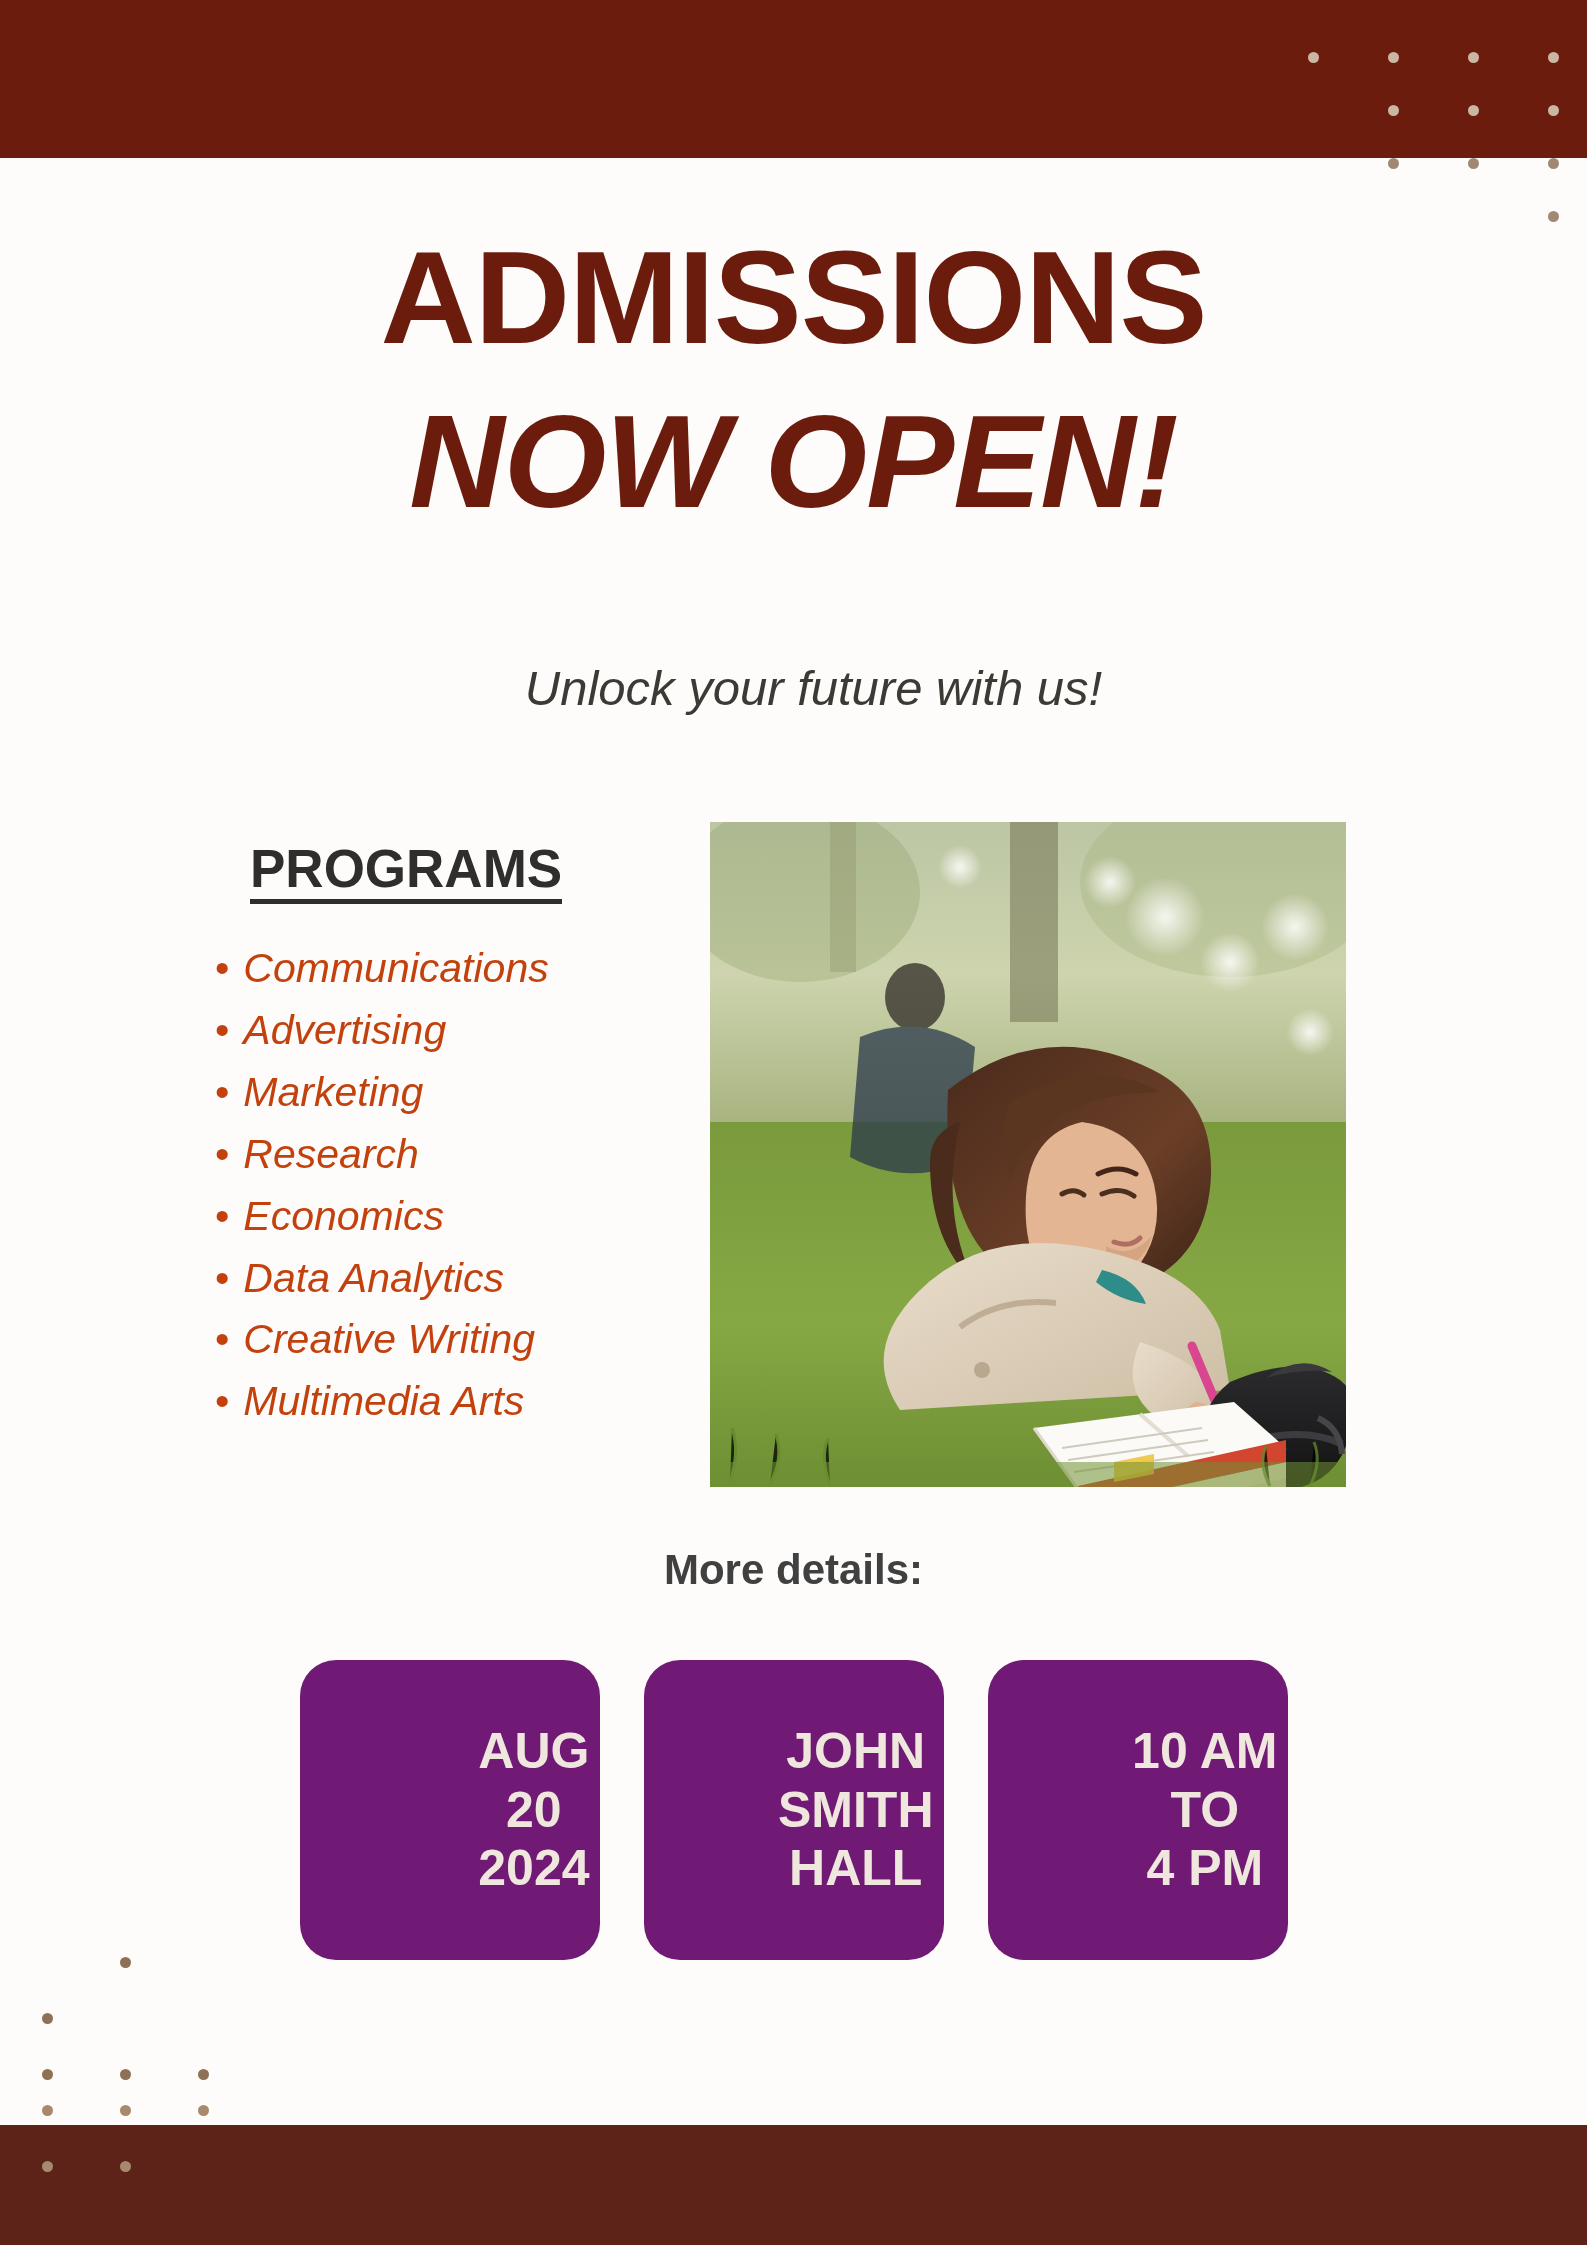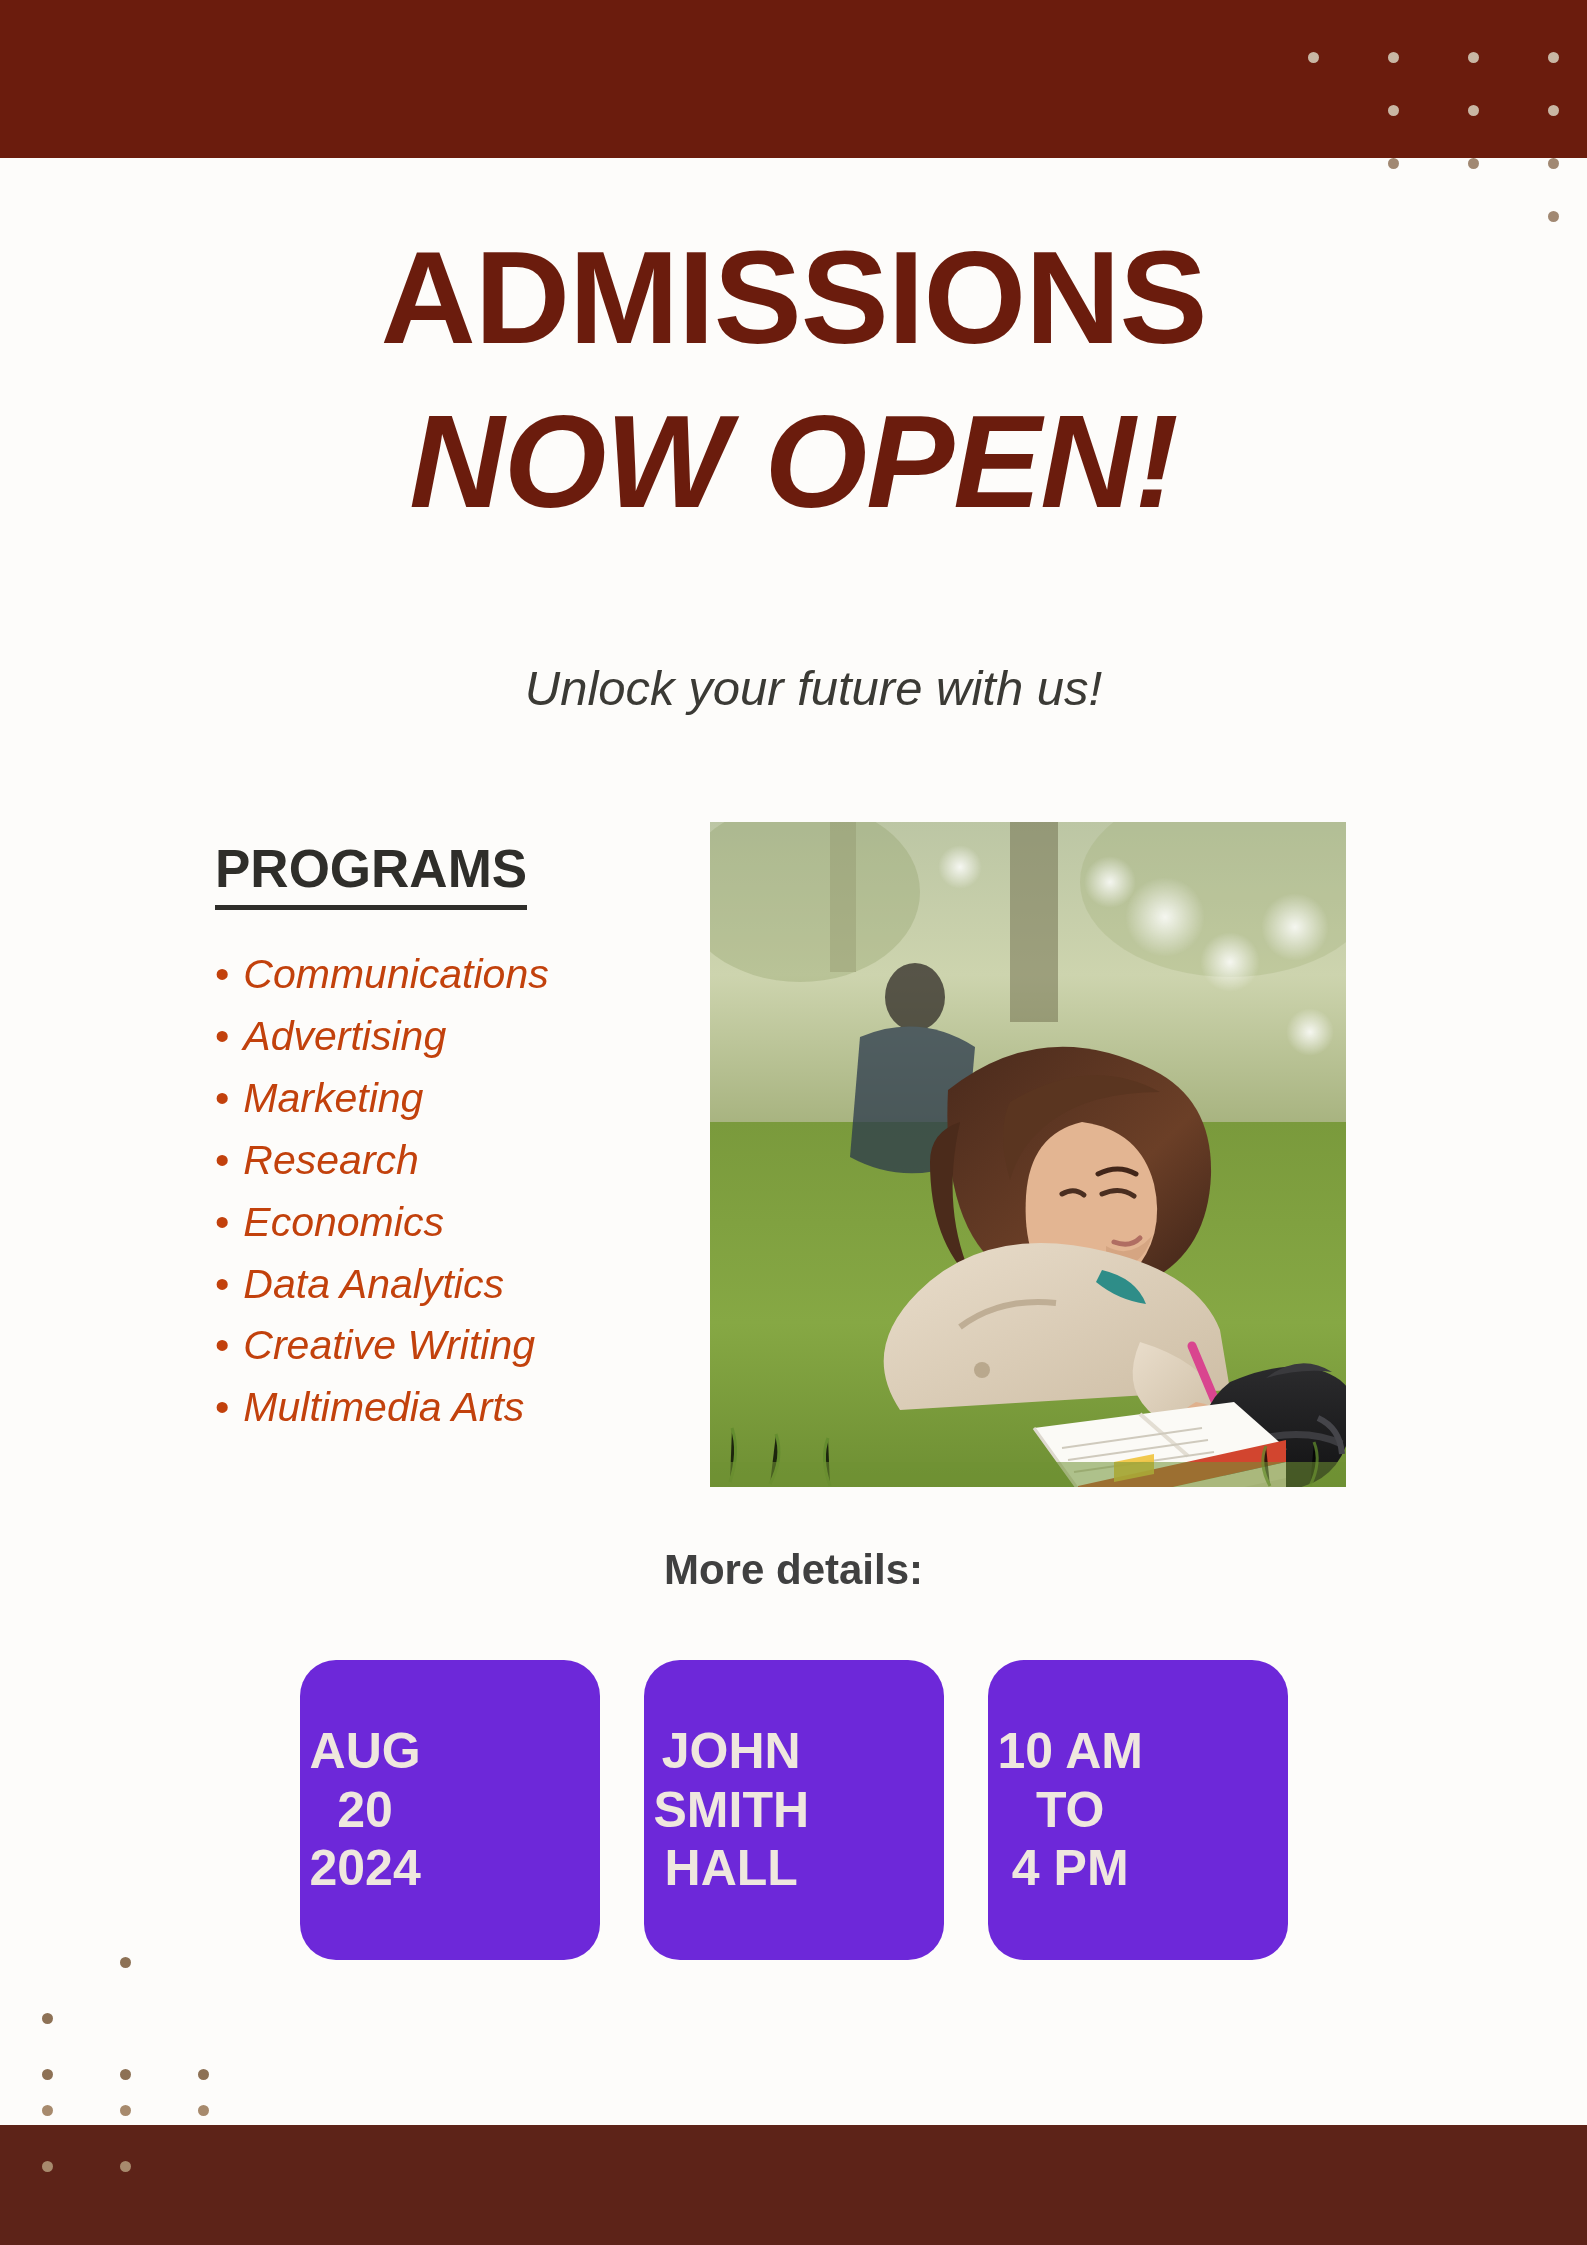--- a/index.html
+++ b/index.html
@@ -109,21 +109,21 @@
     left: 215px;
     top: 838px;
     width: 520px;
   }
   .programs-title {
     font-size: 53px;
     font-weight: bold;
     color: #2f2e2a;
     display: inline-block;
     border-bottom: 5px solid #2f2e2a;
-    padding-bottom: 6px;
+    margin-left: 35px;
   }
   .programs ul {
     list-style: none;
     margin-top: 34px;
   }
   .programs li {
     font-size: 41px;
     font-style: italic;
     color: #c2410c;
     line-height: 1.51;
@@ -160,30 +160,30 @@
 
   .cards {
     position: absolute;
     top: 1660px;
     left: 0; right: 0;
     display: flex;
     justify-content: center;
     gap: 44px;
   }
   .card {
-    background: #6d28d9;
+    background: #701a75;
     border-radius: 36px;
     color: #efe7de;
     font-weight: bold;
     font-size: 50px;
     line-height: 1.17;
     text-align: center;
     display: flex;
     align-items: center;
-    justify-content: flex-start;
+    justify-content: flex-end;
     padding: 26px 10px;
     width: 300px;
     height: 300px;
   }
   .card span { display: block; }
 </style>
 </head>
 <body>
 
 <div class="poster">

